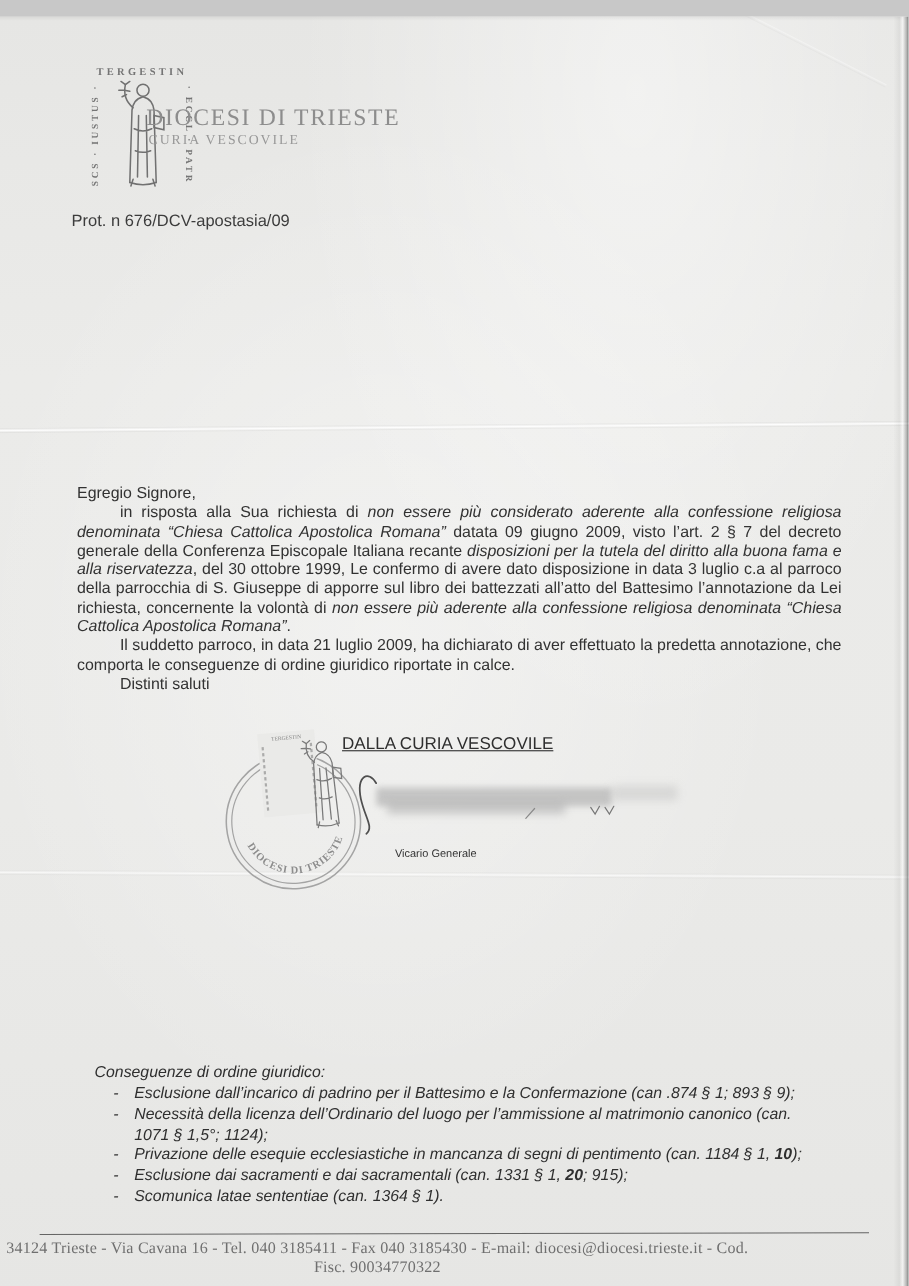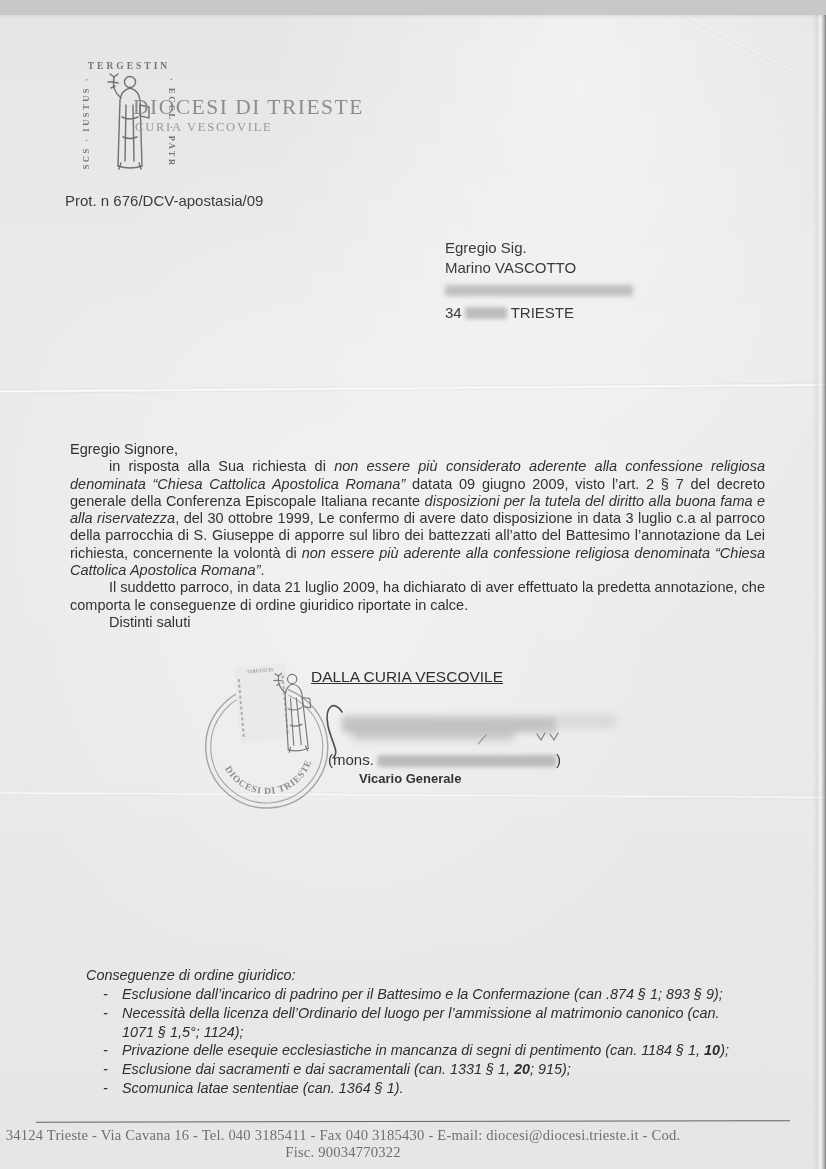--- a/index.html
+++ b/index.html
@@ -63,21 +63,21 @@
   .from-block { position:absolute; left:298px; top:651px; width:218px; text-align:center;
         font-size:15.5px; color:#2f2f2f; line-height:21px;text-decoration:underline; }
   .stamp { position:absolute; left:181px; top:646px; transform:rotate(-5deg); opacity:.92; }
   .pen-marks { position:absolute; left:315px; top:683px; }
   .sig1 { position:absolute; left:342px; top:701px; width:214px; height:17px; filter:blur(3px); opacity:.7; }
   .sig2 { position:absolute; left:352px; top:715px; width:162px; height:10px; filter:blur(4px); opacity:.55; background:#a8a8a8; }
   .sig3 { position:absolute; left:556px; top:699px; width:60px; height:14px; filter:blur(4px); opacity:.35; }
   .mons-line { position:absolute; left:328px; top:736px; font-size:15px; color:#343434; white-space:nowrap; }
   .mons { display:inline-block; width:178px; height:12px; vertical-align:middle; filter:blur(2px); opacity:.8;
         background:repeating-linear-gradient(90deg, #9a9a9a 0 3px, #c2c2c2 3px 6px); border-radius:2px; }
-  .vicario { position:absolute; left:359px; top:756px; font-size:13px; color:#343434;font-weight:bold; }
+  .vicario { position:absolute; left:359px; top:756px; font-size:10px; color:#343434; }
 
   
   .consequences { position:absolute; left:86px; top:951px; width:655px; font-size:14.4px; color:#2f2f2f; }
   .cons-title { font-style:italic; line-height:19px; }
   .cons-item { display:flex; line-height:18.8px; }
   .cons-bullet { width:19px; padding-left:17px; flex:none; }
   .cons-text { flex:1; }
 
   
   .footer-rule { position:absolute; left:36px; top:1106px; width:754px; height:1px;
@@ -122,30 +122,20 @@
           <use href="#saint"></use>
         </svg>
       <div class="v-down">· ECCL · PATR</div>
     </div>
   </div>
   <div class="org-name">DIOCESI DI TRIESTE</div>
   <div class="org-sub">CURIA VESCOVILE</div>
 
   <div class="prot">Prot. n 676/DCV-apostasia/09</div>
 
-  <div class="recipient">
-    <div>Egregio Sig.</div>
-    <div>Marino  VASCOTTO</div>
-    <div class="blur-bar addr"></div>
-    <div class="postal-row">
-      <span>34</span>
-      <span class="blur-bar cap"></span>
-      <span>TRIESTE</span>
-    </div>
-  </div>
 
   <div class="letter-body">
       <p><span>Egregio Signore,</span></p>
       <p class="ind"><span>in risposta alla Sua richiesta di </span><span class="it">non essere più considerato aderente alla confessione religiosa denominata “Chiesa Cattolica Apostolica Romana”</span><span> datata 09 giugno 2009,  visto l’art. 2 § 7 del decreto generale della Conferenza Episcopale Italiana  recante </span><span class="it">disposizioni per la tutela del diritto alla buona fama e alla riservatezza</span><span>, del 30 ottobre 1999, Le confermo di avere dato disposizione in data 3 luglio c.a al parroco della parrocchia di S. Giuseppe di apporre sul libro dei battezzati all’atto del Battesimo l’annotazione da Lei richiesta, concernente la volontà di </span><span class="it">non essere più aderente alla confessione religiosa denominata “Chiesa Cattolica Apostolica Romana”</span><span>.</span></p>
       <p class="ind"><span>Il suddetto parroco, in data 21 luglio 2009,  ha dichiarato di aver effettuato la predetta annotazione, che comporta le conseguenze di ordine giuridico riportate in calce.</span></p>
       <p class="ind"><span>Distinti saluti</span></p>
     </div>
 
   <div class="from-block">
     <div>DALLA CURIA VESCOVILE</div>
@@ -171,21 +161,20 @@
   <div class="blur-bar sig2"></div>
   <div class="blur-bar sig3"></div>
   <svg class="pen-marks" width="260" height="70" viewBox="0 0 260 70">
     <g fill="none" stroke-linecap="round">
       <path d="M 27 14 C 20 2 9 7 13 28 C 17 46 25 54 18 60" stroke="#4f4f4f" stroke-width="1.6"></path>
       <path d="M 163 46 l 8 -9" stroke="#8a8a8a" stroke-width="1.1"></path>
       <path d="M 222 36 l 4 6 l 4 -7 m 5 1 l 4 6 l 4 -7" stroke="#777" stroke-width="1.1"></path>
     </g>
   </svg>
 
-  <div class="mons-line"><span>(mons. </span><span class="mons"></span><span>)</span></div>
   <div class="vicario">Vicario Generale</div>
 
   <div class="consequences">
     <div class="cons-title">Conseguenze di ordine giuridico:</div>
     <div>
         <div class="cons-item">
           <span class="cons-bullet it">-</span>
           <span class="cons-text"><span class="it">Esclusione dall’incarico di padrino per il Battesimo e la Confermazione (can .874 § 1; 893 § 9);</span></span>
         </div>
         <div class="cons-item">

